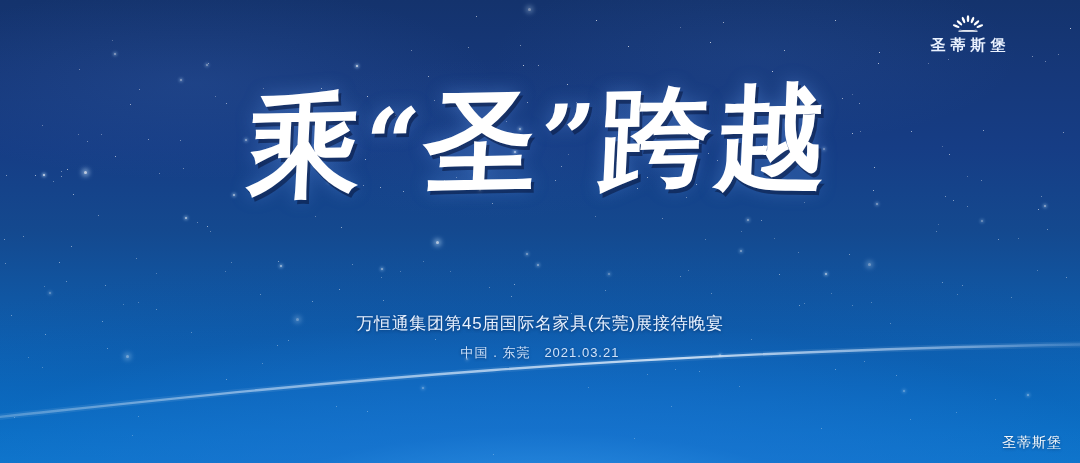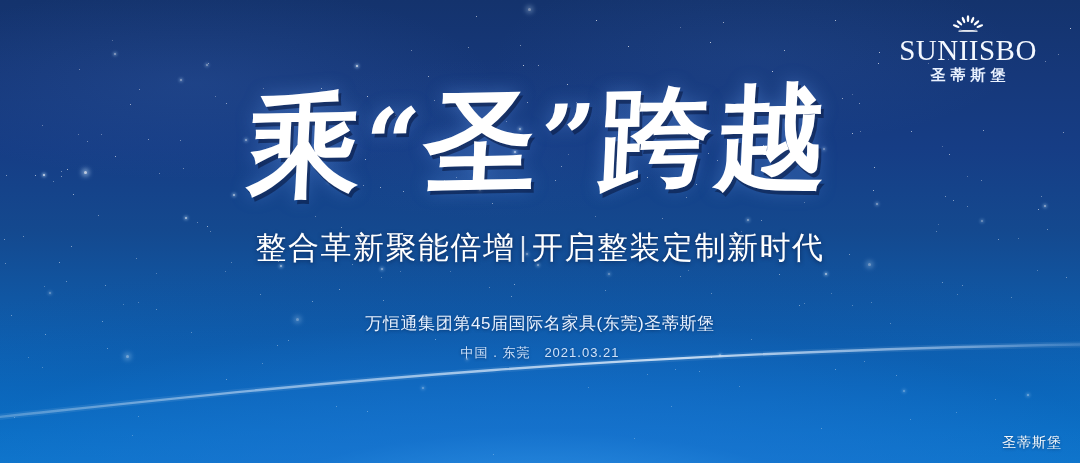--- a/index.html
+++ b/index.html
@@ -456,31 +456,27 @@
         <ellipse cx="18.6" cy="6.2" rx="1.5" ry="4.0" transform="rotate(-22 18.6 6.2)"></ellipse>
         <ellipse cx="29.4" cy="6.2" rx="1.5" ry="4.0" transform="rotate(22 29.4 6.2)"></ellipse>
         <ellipse cx="13.8" cy="9.6" rx="1.5" ry="4.2" transform="rotate(-46 13.8 9.6)"></ellipse>
         <ellipse cx="34.2" cy="9.6" rx="1.5" ry="4.2" transform="rotate(46 34.2 9.6)"></ellipse>
         <ellipse cx="9.8" cy="13.6" rx="1.4" ry="4.2" transform="rotate(-68 9.8 13.6)"></ellipse>
         <ellipse cx="38.2" cy="13.6" rx="1.4" ry="4.2" transform="rotate(68 38.2 13.6)"></ellipse>
         <path d="M13 17.5 q11 4.6 22 0 q-11 2.2 -22 0 z"></path>
         <rect x="12.5" y="18.8" width="23" height="1.5" rx="0.7"></rect>
       </g>
     </svg>
-    <div class="wordmark">SUNIISBO</div>
     <div class="cnmark">圣蒂斯堡</div>
   </div>
 
   <div id="title">
     <span>乘</span><span class="q">“</span><span>圣</span><span class="q">”</span><span>跨</span><span>越</span>
   </div>
 
-  <div id="subtitle">
-    <span>整合革新聚能倍增</span><span class="sep">|</span><span>开启整装定制新时代</span>
-  </div>
-
-  <div id="event">万恒通集团第45届国际名家具(东莞)圣蒂斯堡</div>
+
+  <div id="event">万恒通集团第45届国际名家具(东莞)展接待晚宴</div>
 
   <div id="date">中国 . 东莞　2021.03.21</div>
 
   <div id="watermark">圣蒂斯堡</div>
 
 </div>
 
 </body></html>

